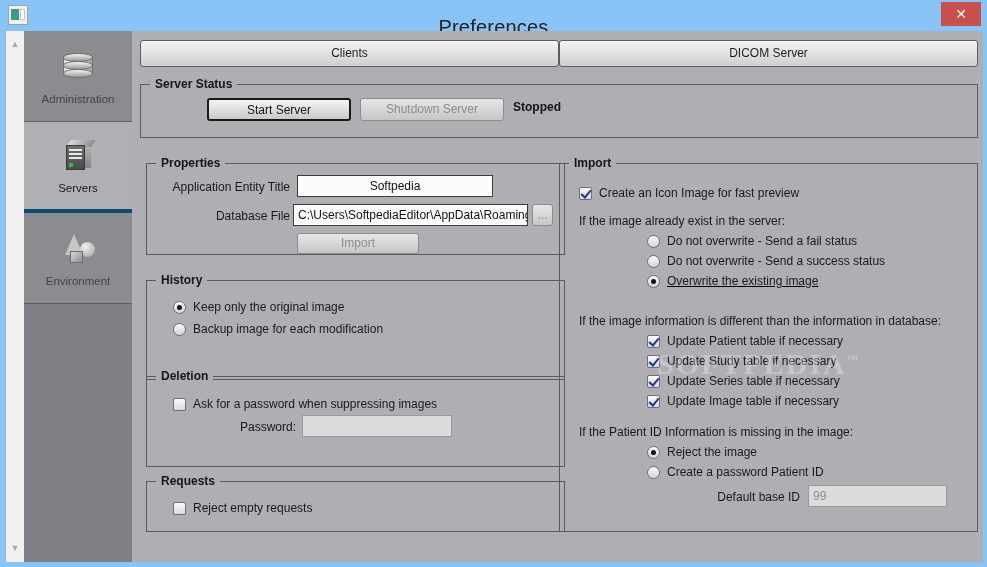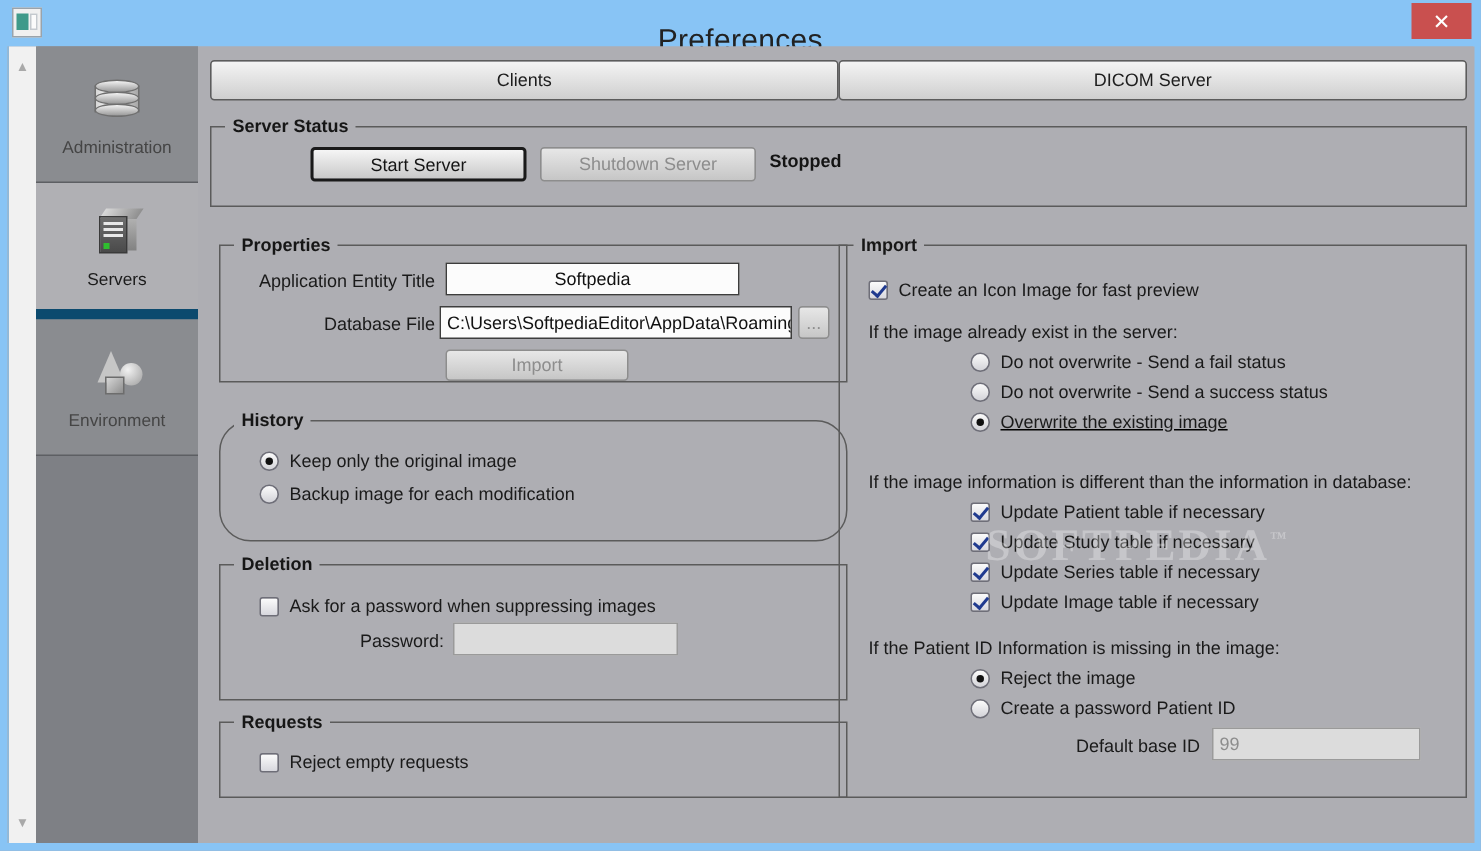--- a/index.html
+++ b/index.html
@@ -59,21 +59,21 @@
     position:absolute;left:18px;top:0;width:108px;height:531px;
     background:#7e8085;
   }
   .side-item{
     position:relative;width:108px;height:91px;
     box-sizing:border-box;
     display:flex;flex-direction:column;align-items:center;justify-content:center;
     cursor:pointer;
   }
   .side-item.sec1{height:91px;background:#8a8c90;border-bottom:1px solid #5d5f63;}
-  .side-item.sec2{height:91px;background:#b0b0b4;border-bottom:7px solid #0c4a6e;}
+  .side-item.sec2{height:91px;background:#b0b0b4;border-bottom:4px solid #0c4a6e;}
   .side-item.sec3{height:91px;background:#8a8c90;border-bottom:1px solid #5d5f63;}
   .side-item .lbl{font-size:11.5px;margin-top:7px;color:#3b3b3b;}
   .side-item.sec1 .lbl,.side-item.sec3 .lbl{color:#454545;}
   .side-item.sec2 .lbl{color:#1b1b1b;}
   .side-rest{height:258px;background:#7e8085;}
   
   .ic{width:38px;height:38px;position:relative;}
   .ic-db .e{position:absolute;left:4px;width:30px;height:9px;border-radius:50%;
       background:linear-gradient(180deg,#f2f2f2,#9a9a9a);border:1px solid #6f6f6f;box-sizing:border-box;}
   .ic-db .e1{top:5px;}
@@ -248,21 +248,21 @@
         <div class="lblr" style="position:absolute;left:10px;top:16px;width:133px;">Application Entity Title</div>
         <div class="txt" style="position:absolute;left:150px;top:11px;width:196px;height:22px;text-align:center;line-height:20px;">Softpedia</div>
 
         <div class="lblr" style="position:absolute;left:10px;top:45px;width:133px;">Database File</div>
         <div class="txt" style="position:absolute;left:146px;top:40px;width:235px;height:22px;line-height:20px;overflow:hidden;white-space:nowrap;">C:\Users\SoftpediaEditor\AppData\Roaming\Dig</div>
         <div class="btn disabled" style="position:absolute;left:385px;top:40px;width:21px;height:22px;line-height:20px;">...</div>
 
         <div class="btn disabled" style="position:absolute;left:150px;top:69px;width:122px;height:21px;line-height:19px;">Import</div>
       </div>
 
-      <div class="grp" style="left:14px;top:249px;width:419px;height:81px;border-radius:21px;">
+      <div class="grp" style="left:14px;top:249px;width:419px;height:100px;">
         <div class="cap">History</div>
         <div class="opt" style="position:absolute;left:26px;top:19px;">
           <span class="radio on"></span>
           <span>Keep only the original image</span>
         </div>
         <div class="opt" style="position:absolute;left:26px;top:41px;">
           <span class="radio"></span>
           <span>Backup image for each modification</span>
         </div>
       </div>

